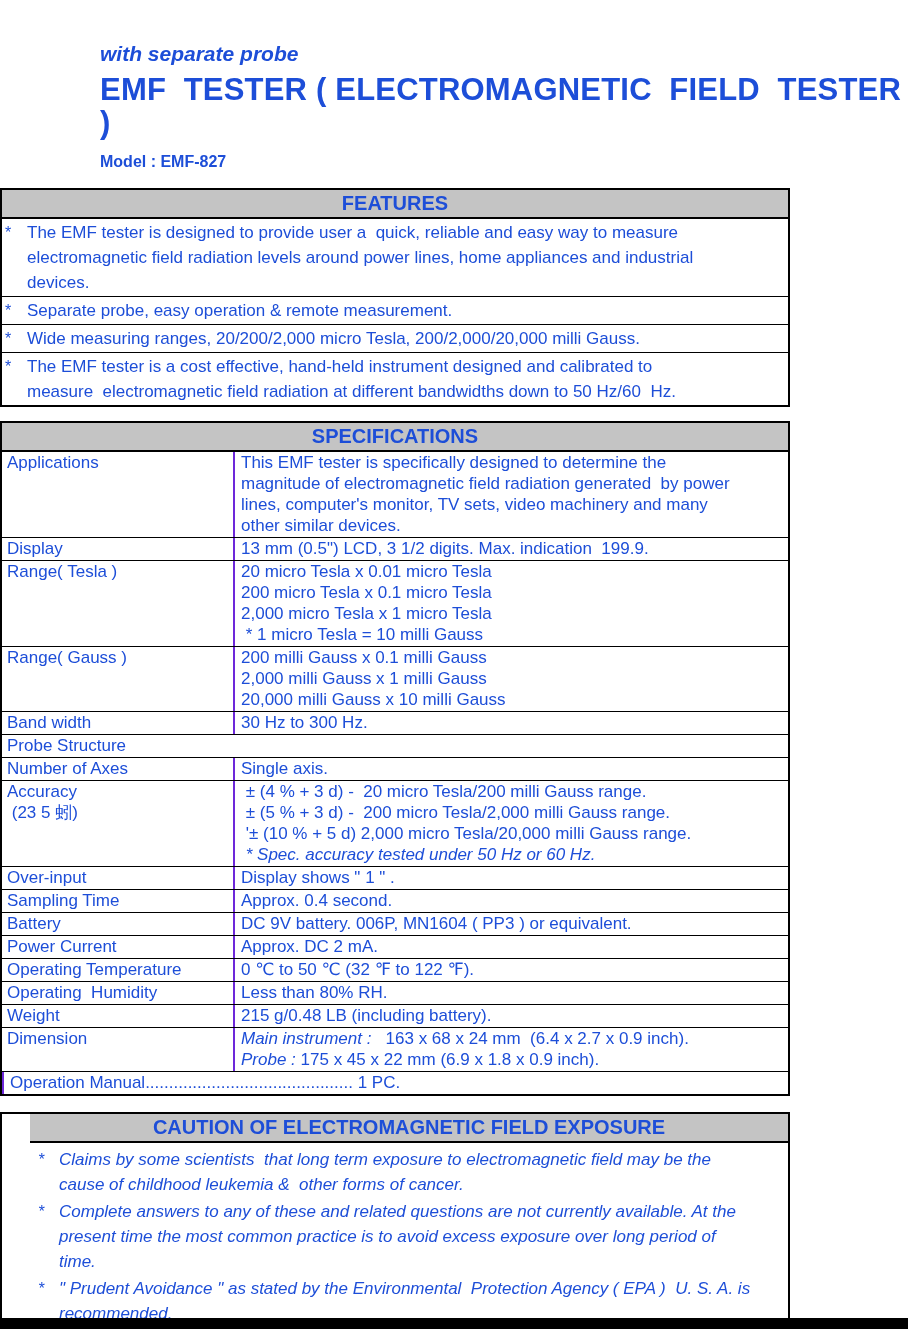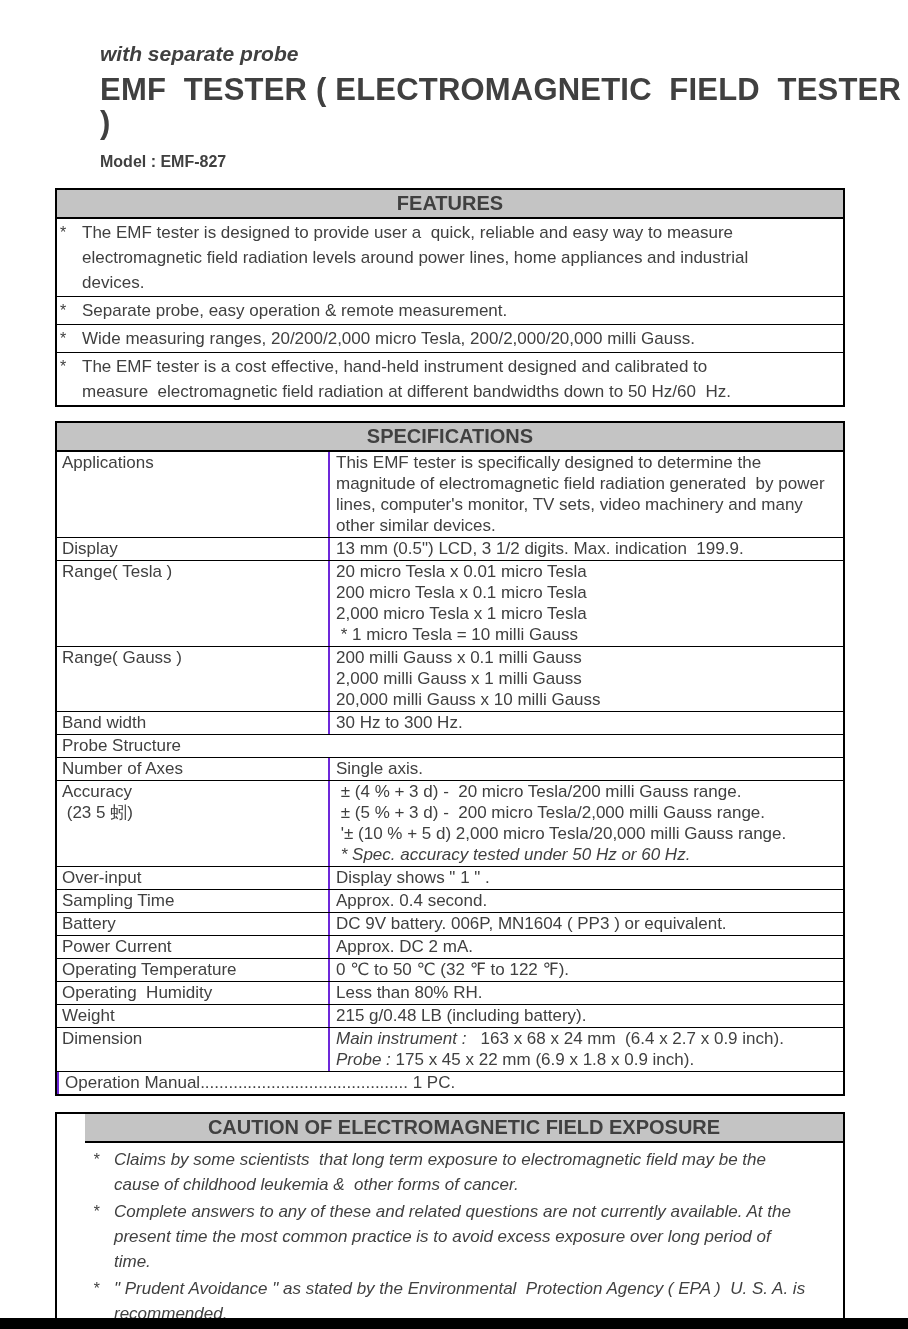--- a/index.html
+++ b/index.html
@@ -2,35 +2,34 @@
 <html><head>
 <meta charset="utf-8">
 <style>
   * { box-sizing: border-box; }
   html, body { margin: 0; padding: 0; background: #ffffff; }
   .page {
     position: relative;
     width: 908px;
     height: 1329px;
     background: #ffffff;
-    color: #404040;
+    color: #1d4ed8;
     font-family: "Liberation Sans", "DejaVu Sans", sans-serif;
     overflow: hidden;
   }
   .pre { white-space: pre-wrap; }
 
   
   .header-block { padding: 42px 0 0 100px; }
   .tagline { font-size: 21px; font-weight: bold; font-style: italic; line-height: 24px; }
   .doc-title { font-size: 31px; font-weight: bold; line-height: 33px; margin-top: 7px; letter-spacing: 0.2px; }
   .model { font-size: 16px; font-weight: bold; line-height: 28px; margin-top: 9px; }
 
   
   .box {
-    margin-left: 55px;
     width: 790px;
     border: 2px solid #000;
     background: #fff;
   }
   .box-header {
     background: #c4c4c4;
     border-bottom: 2px solid #000;
     text-align: center;
     font-weight: bold;
     font-size: 20px;
@@ -50,21 +49,20 @@
   .feature-item:nth-of-type(2) { border-top: none; }
   .bullet { flex: none; width: 22px; font-size: 16px; padding-top: 0px; }
 
   
   .specs-box { margin-top: 14px; }
   .srow {
     display: flex;
     font-size: 17px;
     line-height: 21px;
     border-top: 1.5px solid #000;
-    gap: 40px;
   }
   .srow.first { border-top: none; }
   .cell { padding: 0px 4px 1px 5px; }
   .cell.label { flex: none; width: 231px; }
   .cell.value { flex: 1; border-left: 2px solid #6d28d9; padding-left: 6px; }
   .italic { font-style: italic; }
 
   
   .caution-box { margin-top: 16px; padding-left: 28px; }
   .caution-body { padding: 2px 6px 4px 3px; }

